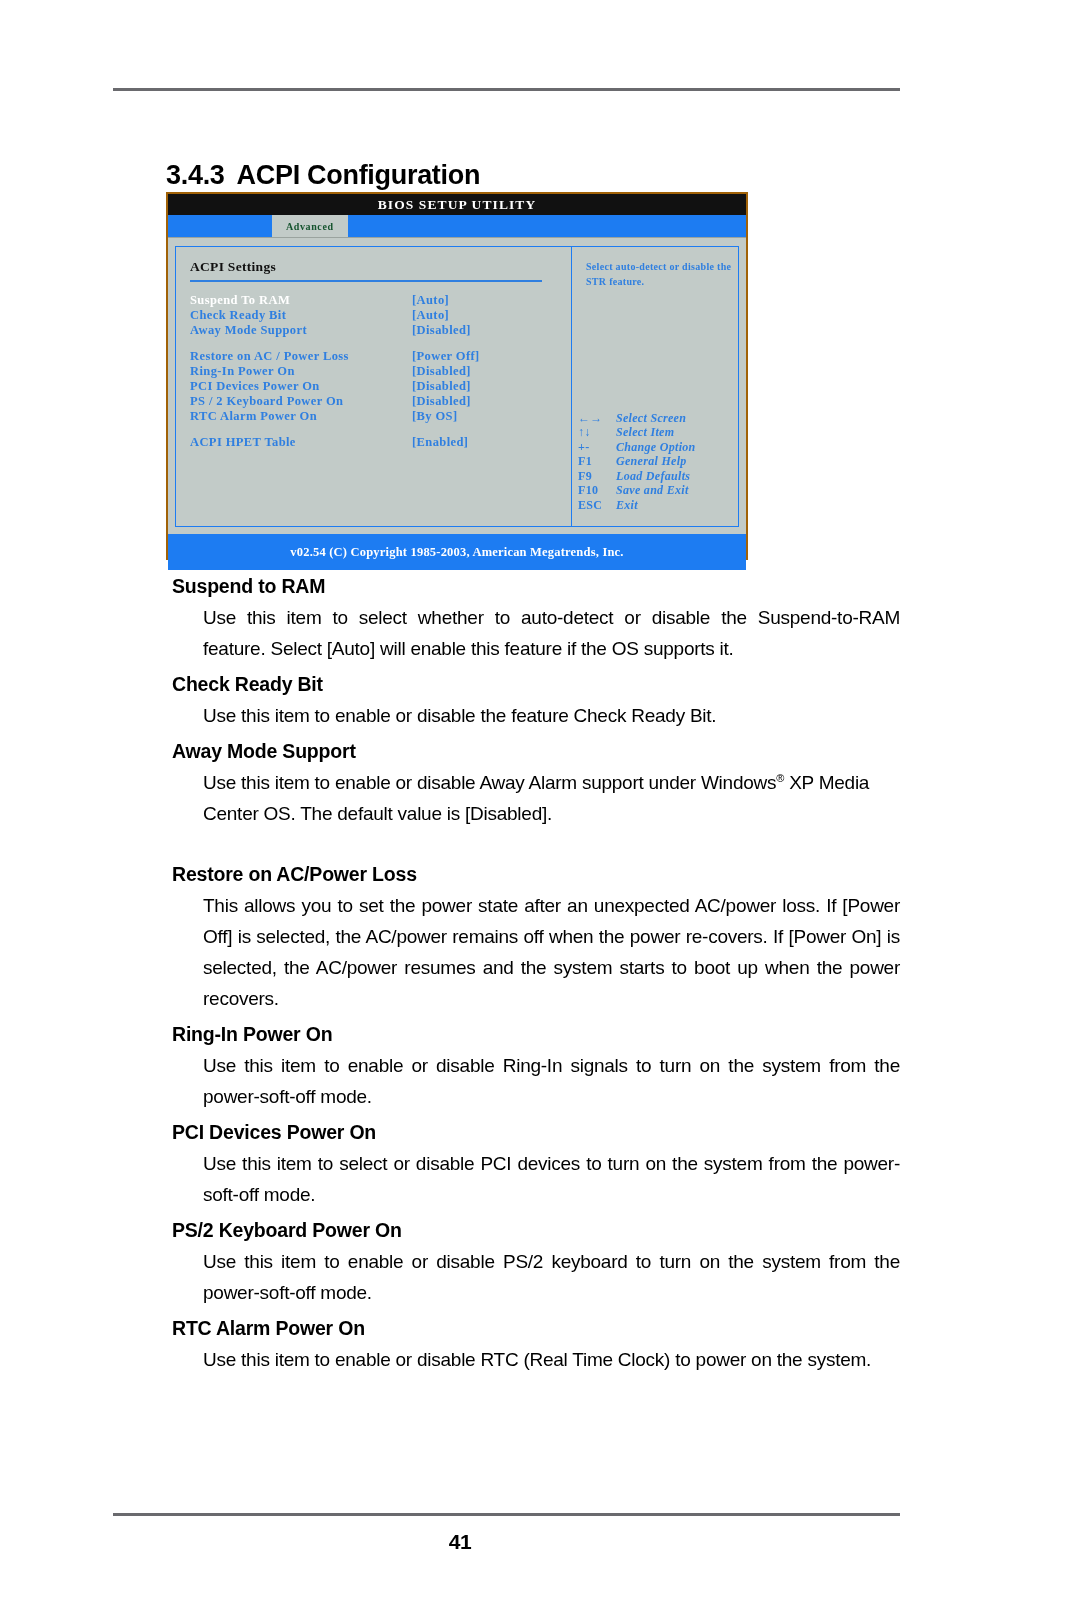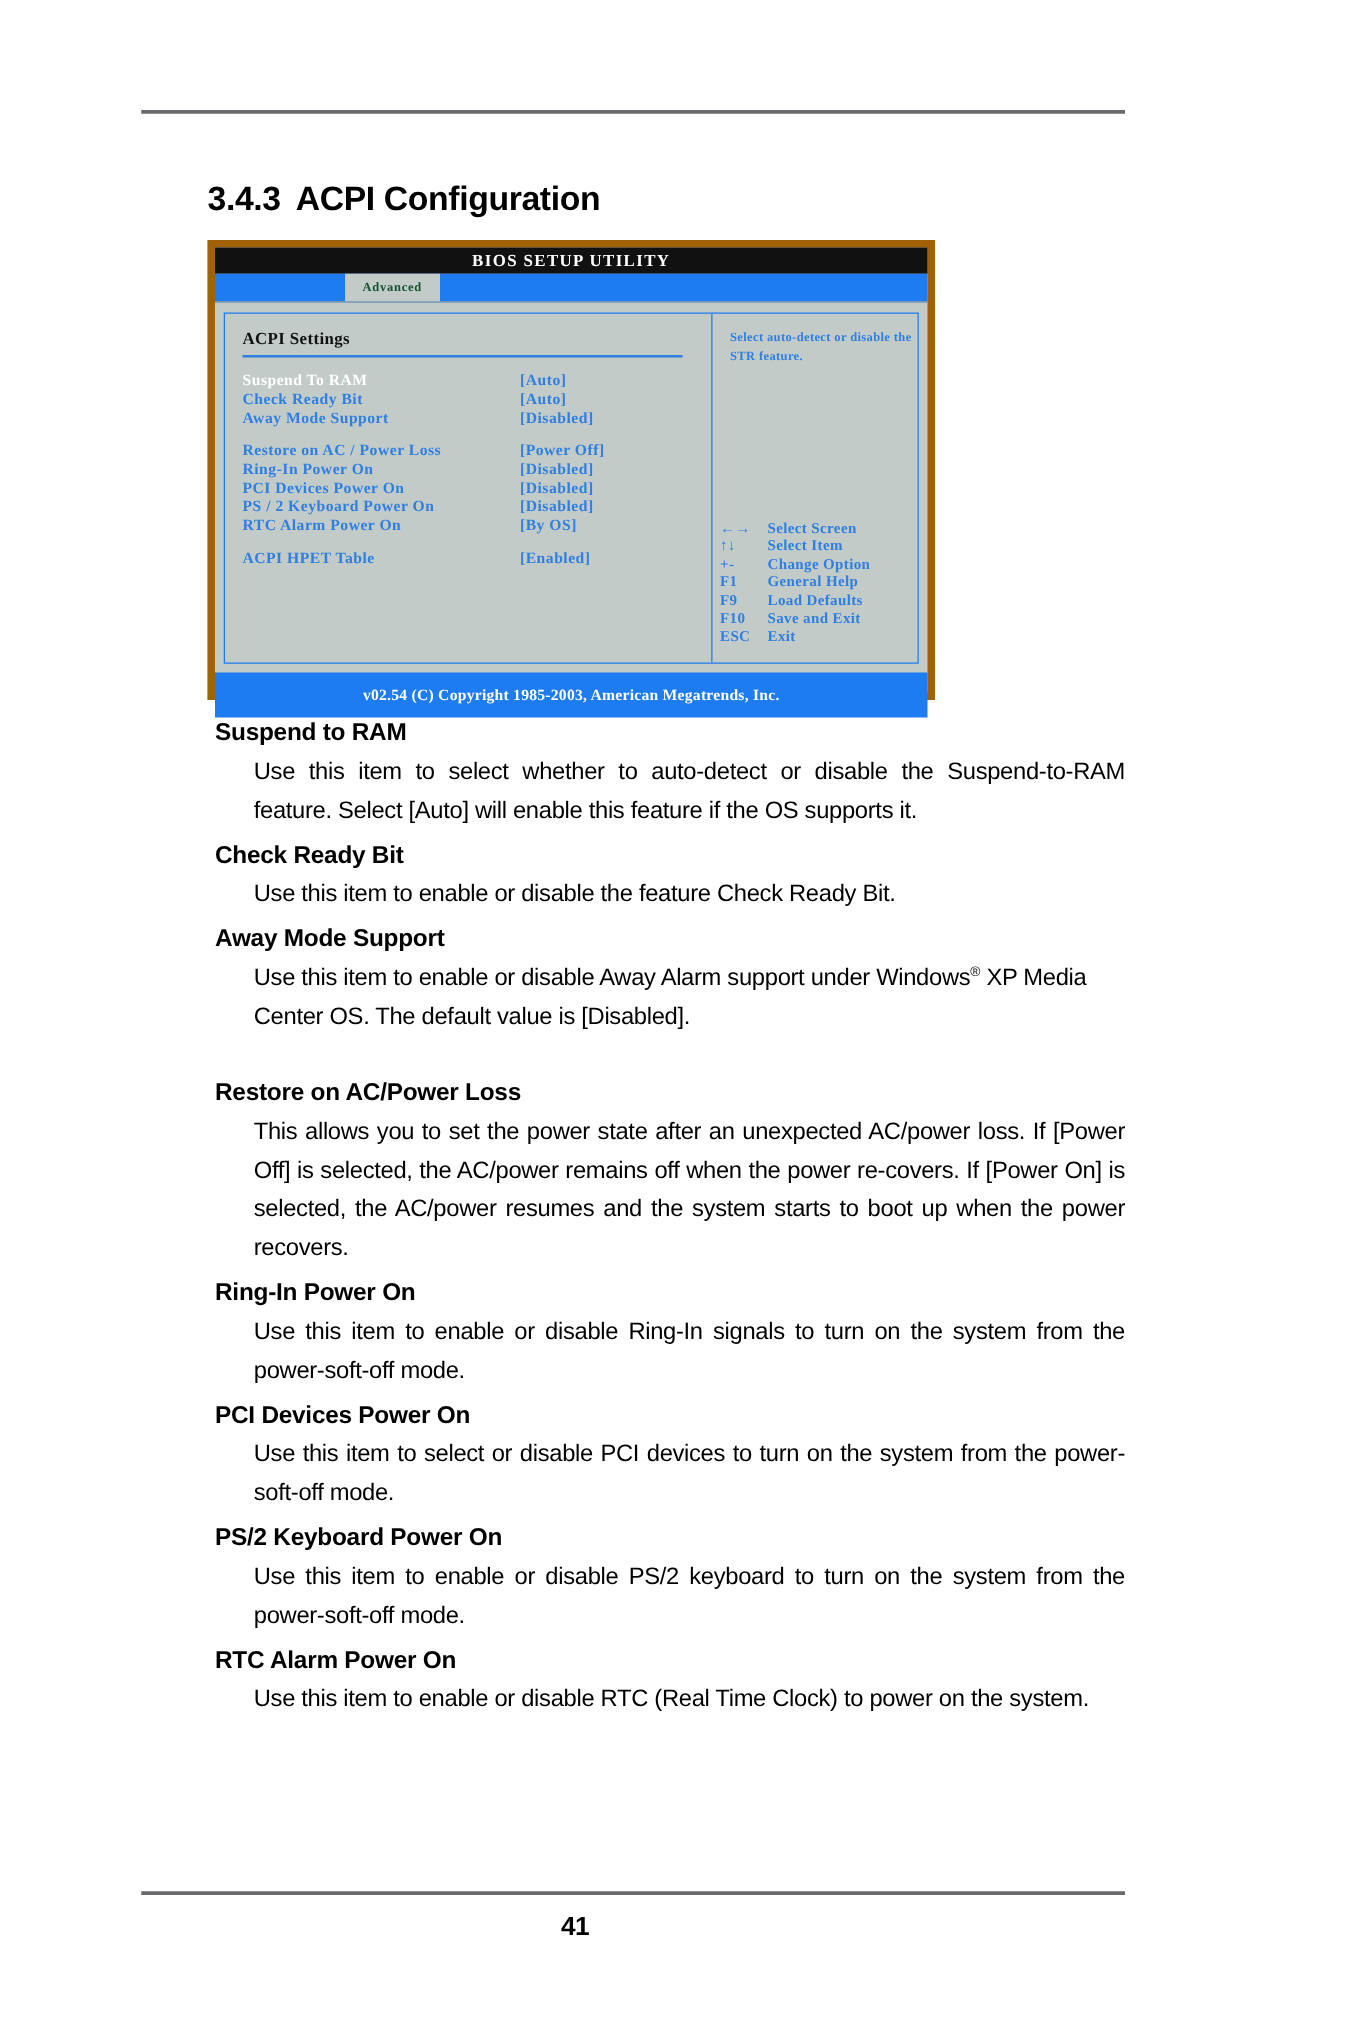--- a/index.html
+++ b/index.html
@@ -45,37 +45,37 @@
     text-align: center;
     font-size: 21px;
     font-weight: bold;
     letter-spacing: -0.5px;
   }
 
   
   .section-heading {
     position: absolute;
     left: 166px;
-    top: 126px;
+    top: 142px;
     font-size: 27px;
     font-weight: bold;
     letter-spacing: -0.3px;
     white-space: nowrap;
   }
   .section-heading .num { margin-right: 12px; }
 
   
   .bios {
     position: absolute;
     left: 166px;
     top: 192px;
     width: 582px;
     height: 368px;
     background: #c2cbc8;
-    border: 6px solid #a16207;
+    border: 2px solid #a16207;
     box-sizing: border-box;
     font-family: "Liberation Serif", serif;
   }
   .bios-titlebar {
     height: 21px;
     background: #111111;
     color: #ffffff;
     font-size: 13.5px;
     font-weight: bold;
     letter-spacing: 1.1px;
@@ -167,21 +167,21 @@
     left: 6px;
     bottom: 14px;
     color: #2f7fe0;
     font-size: 12px;
     font-weight: bold;
     line-height: 14.5px;
     letter-spacing: 0.3px;
   }
   .key-row { display: flex; }
   .key-name { width: 38px; }
-  .key-desc { white-space: nowrap; }
+  .key-desc { white-space: nowrap; font-style: italic; }
 
   .bios-footer {
     height: 36px;
     background: #1d7cf2;
     color: #ffffff;
     font-size: 12.5px;
     font-weight: bold;
     letter-spacing: 0.2px;
     display: flex;
     align-items: center;

